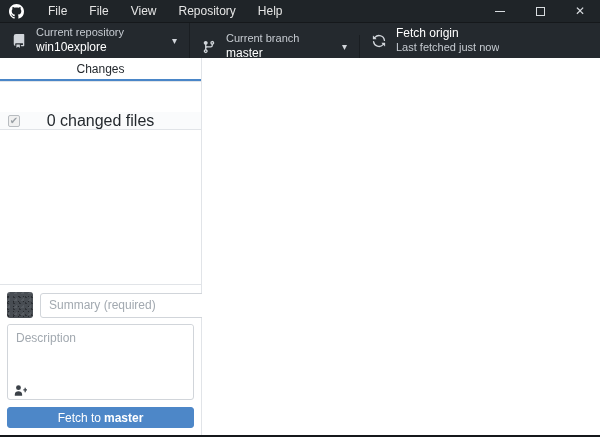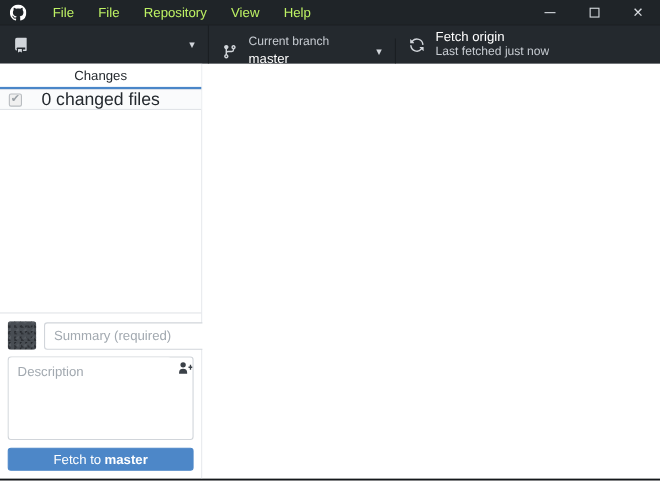--- a/index.html
+++ b/index.html
@@ -6,21 +6,21 @@
   html,body { background:#ffffff; }
   body { font-family:"Liberation Sans", sans-serif; }
   .app { position:relative; width:600px; height:437px; background:#ffffff;
          border-bottom:2px solid #15181b; overflow:hidden; display:flex; flex-direction:column; }
 
   
   .titlebar { height:22px; background:#1f2428; display:flex; align-items:center; flex-shrink:0; }
   .gh-logo { width:15px; height:15px; margin-left:9px; display:flex; align-items:center; }
   .gh-logo svg { width:15px; height:15px; fill:#ffffff; }
   .menu { display:flex; margin-left:13px; height:100%; }
-  .menu-item { color:#bef264; font-size:12px; padding:0 11px; display:flex; align-items:center; cursor:default; }
+  .menu-item { color:#e5e5e5; font-size:12px; padding:0 11px; display:flex; align-items:center; cursor:default; }
   .win-controls { margin-left:auto; display:flex; height:100%; }
   .win-btn { width:40px; height:100%; display:flex; align-items:center; justify-content:center;
              color:#d8dce0; font-size:12px; }
   .max-glyph { width:9px; height:9px; border:1px solid #d8dce0; display:block; }
   .min-glyph { width:10px; height:1px; background:#d8dce0; display:block; }
 
   
   .toolbar { height:36px; background:#24292e; border-top:1px solid #15181b; display:flex; flex-shrink:0; }
   .tb-section { display:flex; align-items:center; padding-left:11px; border-right:1px solid #1a1e22; }
   .tb-repo { width:190px; }
@@ -28,22 +28,22 @@
   .tb-fetch { flex:1; border-right:none; }
   .tb-icon { width:16px; height:16px; flex-shrink:0; display:flex; align-items:center; justify-content:center; }
   .tb-icon svg { width:14px; height:14px; fill:#d1d5da; }
   .tb-text { margin-left:9px; line-height:1.25; overflow:hidden; }
   .tb-label { font-size:11px; color:#c6cbd1; white-space:nowrap; }
   .tb-value { font-size:12px; color:#ffffff; font-weight:normal; white-space:nowrap; }
   .tb-chevron { margin-left:auto; margin-right:12px; color:#d1d5da; font-size:10px; }
 
   
   .body { flex:1; display:flex; min-height:0; }
-  .sidebar { width:184px; background:#ffffff; border-right:1px solid #e1e4e8;
-             display:flex; flex-direction:column; flex-shrink:0; }
+  .sidebar { width:202px; background:#ffffff; border-right:1px solid #e1e4e8;
+             display:flex; flex-direction:column; flex-shrink:0;gap:30px; }
   .main { flex:1; background:#ffffff; }
 
   
   .tabs { display:flex; height:24px; flex-shrink:0; border-bottom:1px solid #e1e4e8; }
   .tab { flex:1; display:flex; align-items:center; justify-content:center; font-size:12px; cursor:default; }
   .tab-active { background:#ffffff; color:#24292e; border-bottom:2px solid #4a86c8; }
   .tab-inactive { background:#f7f8fa; color:#6a737d; border-left:1px solid #e1e4e8; }
 
   
   .files-row { position:relative; height:18px; background:#fafbfc; border-bottom:1px solid #e1e4e8;
@@ -61,21 +61,21 @@
   .avatar { width:26px; height:26px; border-radius:3px; flex-shrink:0;
             background:
               linear-gradient(45deg, #2e3136 25%, transparent 25%) 0 0/6px 6px,
               linear-gradient(-45deg, #565b61 25%, transparent 25%) 3px 2px/7px 7px,
               linear-gradient(135deg, #24272b 20%, transparent 20%) 1px 4px/5px 5px,
               #484d53; }
   .summary-input { flex:1; margin-left:7px; height:25px; border:1px solid #d1d5da; border-radius:3px;
                    font-family:"Liberation Sans", sans-serif; font-size:12px; color:#4c1d95; padding:0 8px; outline:none; }
   .summary-input::placeholder, .desc-textarea::placeholder { color:#a2a9b0; opacity:1; }
   .desc-box { margin-top:6px; border:1px solid #d1d5da; border-radius:3px; height:76px;
-              display:flex; flex-direction:row; background:#ffffff; }
+              display:flex; flex-direction:column; background:#ffffff; }
   .desc-textarea { border:none; outline:none; resize:none; flex:1;
                    font-family:"Liberation Sans", sans-serif; font-size:12px; color:#24292e;
                    padding:6px 8px; border-radius:3px; }
   .desc-footer { height:18px; display:flex; align-items:center; padding-left:6px; }
   .coauthor-icon svg { width:13px; height:11px; fill:#3b4148; display:block; }
   .commit-btn { margin-top:7px; width:100%; height:21px; background:#4d87c8; border:1px solid #4d87c8;
                 border-radius:3px; color:#ffffff; font-family:"Liberation Sans", sans-serif;
                 font-size:12px; display:flex; align-items:center; justify-content:center; cursor:default; }
   .commit-btn b { margin-left:3px; font-weight:bold; }
 </style>
@@ -86,42 +86,46 @@
 
   <div class="titlebar">
     <span class="gh-logo">
       <svg viewBox="0 0 16 16">
           <path d="M8 0C3.58 0 0 3.58 0 8c0 3.54 2.29 6.53 5.47 7.59.4.07.55-.17.55-.38 0-.19-.01-.82-.01-1.49-2.01.37-2.53-.49-2.69-.94-.09-.23-.48-.94-.82-1.13-.28-.15-.68-.52-.01-.53.63-.01 1.08.58 1.23.82.72 1.21 1.87.87 2.33.66.07-.52.28-.87.51-1.07-1.78-.2-3.64-.89-3.64-3.95 0-.87.31-1.59.82-2.15-.08-.2-.36-1.02.08-2.12 0 0 .67-.21 2.2.82.64-.18 1.32-.27 2-.27.68 0 1.36.09 2 .27 1.53-1.04 2.2-.82 2.2-.82.44 1.1.16 1.92.08 2.12.51.56.82 1.27.82 2.15 0 3.07-1.87 3.75-3.65 3.95.29.25.54.73.54 1.48 0 1.07-.01 1.93-.01 2.2 0 .21.15.46.55.38A8.013 8.013 0 0 0 16 8c0-4.42-3.58-8-8-8z"></path>
         </svg>
     </span>
     <div class="menu">
       <span class="menu-item">File</span>
       <span class="menu-item">File</span>
+      <span class="menu-item">View</span>
       <span class="menu-item">Repository</span>
-      <span class="menu-item">View</span>
       <span class="menu-item">Help</span>
     </div>
     <div class="win-controls">
       <span class="win-btn">
           <span class="min-glyph"></span>
         </span>
       <span class="win-btn">
           <span class="max-glyph"></span>
         </span>
       <span class="win-btn">✕</span>
     </div>
   </div>
 
   <div class="toolbar">
 
     <div class="tb-section tb-repo">
       <span class="tb-icon">
         <svg viewBox="0 0 16 16">
             <path d="M2 2.5A2.5 2.5 0 0 1 4.5 0h8.75a.75.75 0 0 1 .75.75v12.5a.75.75 0 0 1-.75.75h-2.5a.75.75 0 1 1 0-1.5h1.75v-2h-8a1 1 0 0 0-.714 1.7.75.75 0 0 1-1.072 1.05A2.495 2.495 0 0 1 2 11.5v-9zm10.5-1V9h-8c-.356 0-.694.074-1 .208V2.5a1 1 0 0 1 1-1h8zM5 12.25v3.25a.25.25 0 0 0 .4.2l1.45-1.087a.25.25 0 0 1 .3 0L8.6 15.7a.25.25 0 0 0 .4-.2v-3.25a.25.25 0 0 0-.25-.25h-3.5a.25.25 0 0 0-.25.25z"></path>
           </svg>
+      </span>
+      <span class="tb-text">
+        <div class="tb-label">Current repository</div>
+        <div class="tb-value">win10explore</div>
       </span>
       <span class="tb-chevron">▾</span>
     </div>
 
     <div class="tb-section tb-branch">
       <span class="tb-icon">
         <svg viewBox="0 0 16 16">
             <path d="M11.75 2.5a.75.75 0 1 0 0 1.5.75.75 0 0 0 0-1.5zm-2.25.75a2.25 2.25 0 1 1 3 2.122V6A2.5 2.5 0 0 1 10 8.5H6a1 1 0 0 0-1 1v1.128a2.251 2.251 0 1 1-1.5 0V5.372a2.25 2.25 0 1 1 1.5 0v1.836A2.492 2.492 0 0 1 6 7h4a1 1 0 0 0 1-1v-.628A2.25 2.25 0 0 1 9.5 3.25zM4.25 12a.75.75 0 1 0 0 1.5.75.75 0 0 0 0-1.5zM3.5 3.25a.75.75 0 1 1 1.5 0 .75.75 0 0 1-1.5 0z"></path>
           </svg>
       </span>

